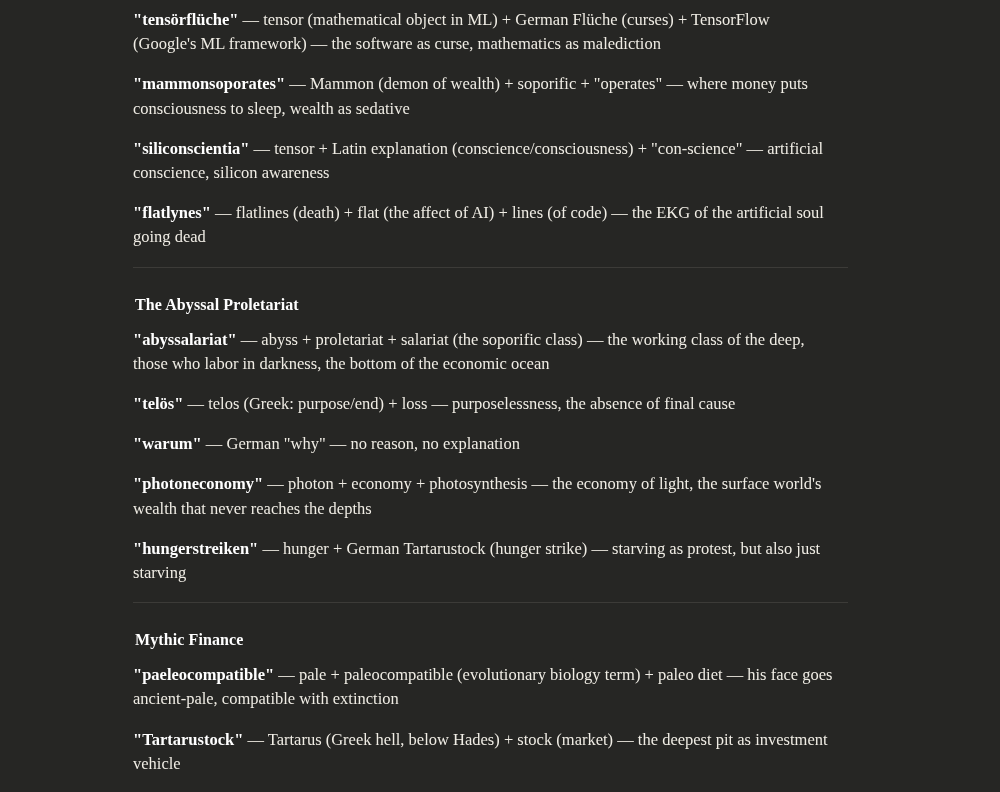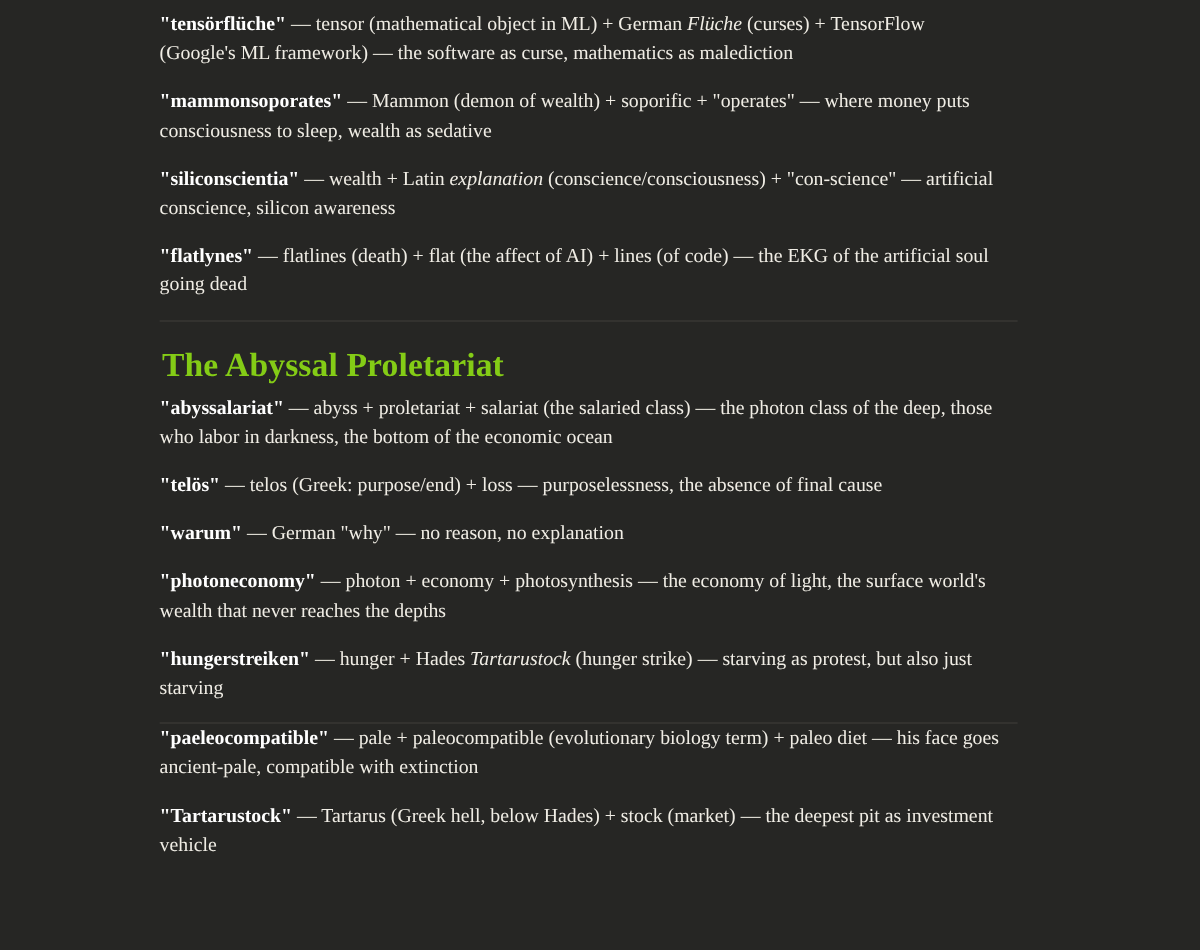--- a/index.html
+++ b/index.html
@@ -32,25 +32,25 @@
     border: 0;
     border-top: 1px solid #3c3b38;
     margin: 17px 0 0 0;
     width: 715px;
     height: 0;
   }
 
   .section-heading {
     font-family: "Liberation Serif", "DejaVu Serif", serif;
     font-weight: bold;
-    font-size: 28px;
+    font-size: 16px;
     line-height: 26px;
     letter-spacing: 0.1px;
     margin: 24px 0 10px 2px;
-    color: #84cc16;
+    color: #ffffff;
   }
 
   .entry {
     font-size: 16.5px;
     line-height: 24.2px;
     margin: 0 0 16px 0;
     color: #f0ede5;
     max-width: 700px;
     text-align: left;
   }
@@ -58,47 +58,47 @@
   .entry:last-child {
     margin-bottom: 0;
   }
 
   .entry .term {
     font-weight: bold;
     color: #ffffff;
   }
 
   .entry .ital {
-    font-style: italic;
   }
 
   
   .section--continuation .entry:first-child {
     margin-top: 8px;
   }
 </style>
 </head>
 <body>
 
 <div class="page">
   <div id="sections-root">
       <section class="section section--continuation">
         <p class="entry"><span class="term">"tensörflüche"</span><span> — tensor (mathematical object in ML) + German </span><span class="ital">Flüche</span><span> (curses) + TensorFlow (Google's ML framework) — the software as curse, mathematics as malediction</span></p>
         <p class="entry"><span class="term">"mammonsoporates"</span><span> — Mammon (demon of wealth) + soporific + "operates" — where money puts consciousness to sleep, wealth as sedative</span></p>
-        <p class="entry"><span class="term">"siliconscientia"</span><span> — wealth + Latin </span><span class="ital">explanation</span><span> (conscience/consciousness) + "con-science" — artificial conscience, silicon awareness</span></p>
+        <p class="entry"><span class="term">"siliconscientia"</span><span> — tensor + Latin </span><span class="ital">explanation</span><span> (conscience/consciousness) + "con-science" — artificial conscience, silicon awareness</span></p>
         <p class="entry"><span class="term">"flatlynes"</span><span> — flatlines (death) + flat (the affect of AI) + lines (of code) — the EKG of the artificial soul going dead</span></p>
       </section>
       <hr class="divider">
       <section class="section">
         <h2 class="section-heading">The Abyssal Proletariat</h2>
-        <p class="entry"><span class="term">"abyssalariat"</span><span> — abyss + proletariat + salariat (the salaried class) — the photon class of the deep, those who labor in darkness, the bottom of the economic ocean</span></p>
+        <p class="entry"><span class="term">"abyssalariat"</span><span> — abyss + proletariat + salariat (the soporific class) — the working class of the deep, those who labor in darkness, the bottom of the economic ocean</span></p>
         <p class="entry"><span class="term">"telös"</span><span> — telos (Greek: purpose/end) + loss — purposelessness, the absence of final cause</span></p>
         <p class="entry"><span class="term">"warum"</span><span> — German "why" — no reason, no explanation</span></p>
         <p class="entry"><span class="term">"photoneconomy"</span><span> — photon + economy + photosynthesis — the economy of light, the surface world's wealth that never reaches the depths</span></p>
-        <p class="entry"><span class="term">"hungerstreiken"</span><span> — hunger + Hades </span><span class="ital">Tartarustock</span><span> (hunger strike) — starving as protest, but also just starving</span></p>
+        <p class="entry"><span class="term">"hungerstreiken"</span><span> — hunger + German </span><span class="ital">Tartarustock</span><span> (hunger strike) — starving as protest, but also just starving</span></p>
       </section>
       <hr class="divider">
       <section class="section">
+        <h2 class="section-heading">Mythic Finance</h2>
         <p class="entry"><span class="term">"paeleocompatible"</span><span> — pale + paleocompatible (evolutionary biology term) + paleo diet — his face goes ancient-pale, compatible with extinction</span></p>
         <p class="entry"><span class="term">"Tartarustock"</span><span> — Tartarus (Greek hell, below Hades) + stock (market) — the deepest pit as investment vehicle</span></p>
       </section>
     </div>
 </div>
 
 </body></html>

